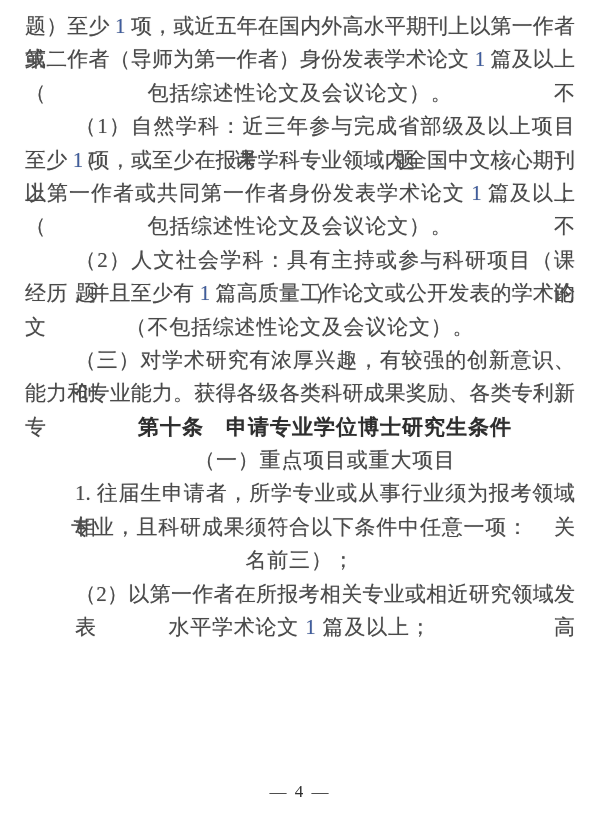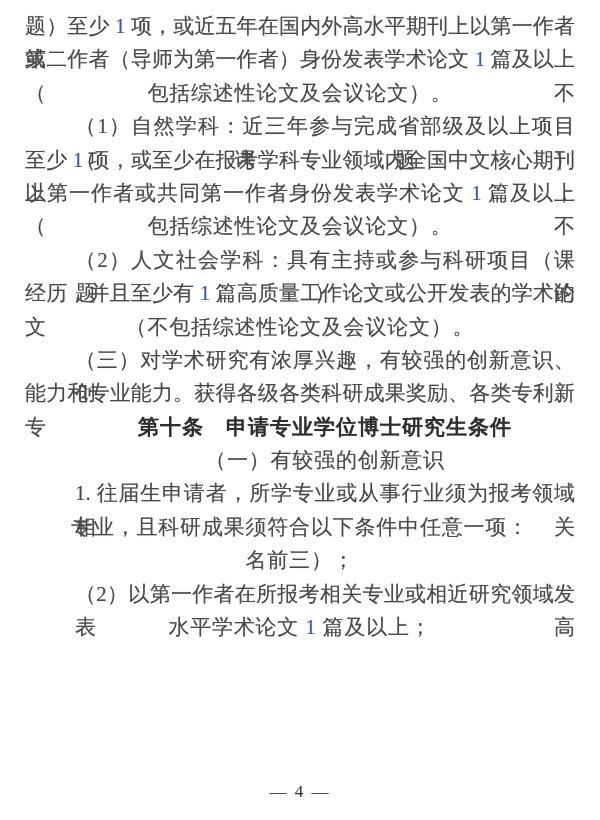--- a/index.html
+++ b/index.html
@@ -68,21 +68,21 @@
       <div class="tl indent just">（1）自然学科：近三年参与完成省部级及以上项目（课题）</div>
       <div class="tl just">至少 <span class="num">1</span> 项，或至少在报考学科专业领域内全国中文核心期刊上，</div>
       <div class="tl just">以第一作者或共同第一作者身份发表学术论文 <span class="num">1</span> 篇及以上（不</div>
       <div class="tl">包括综述性论文及会议论文）。</div>
       <div class="tl indent just">（2）人文社会学科：具有主持或参与科研项目（课题）的</div>
       <div class="tl just">经历，并且至少有 <span class="num">1</span> 篇高质量工作论文或公开发表的学术论文</div>
       <div class="tl">（不包括综述性论文及会议论文）。</div>
       <div class="tl indent just">（三）对学术研究有浓厚兴趣，有较强的创新意识、创新</div>
       <div class="tl just">能力和专业能力。获得各级各类科研成果奖励、各类专利、专</div>
       <div class="tl indent bold">第十条　申请专业学位博士研究生条件</div>
-      <div class="tl indent">（一）有较强的创新意识</div>
+      <div class="tl indent">（一）重点项目或重大项目</div>
       <div class="tl indent just">1. 往届生申请者，所学专业或从事行业须为报考领域相关</div>
       <div class="tl">专业，且科研成果须符合以下条件中任意一项：</div>
       <div class="tl">名前三）；</div>
       <div class="tl indent just">（2）以第一作者在所报考相关专业或相近研究领域发表高</div>
       <div class="tl">水平学术论文 <span class="num">1</span> 篇及以上；</div>
     </main>
   <footer class="footer">
     <span>— 4 —</span>
   </footer>
 </div>

